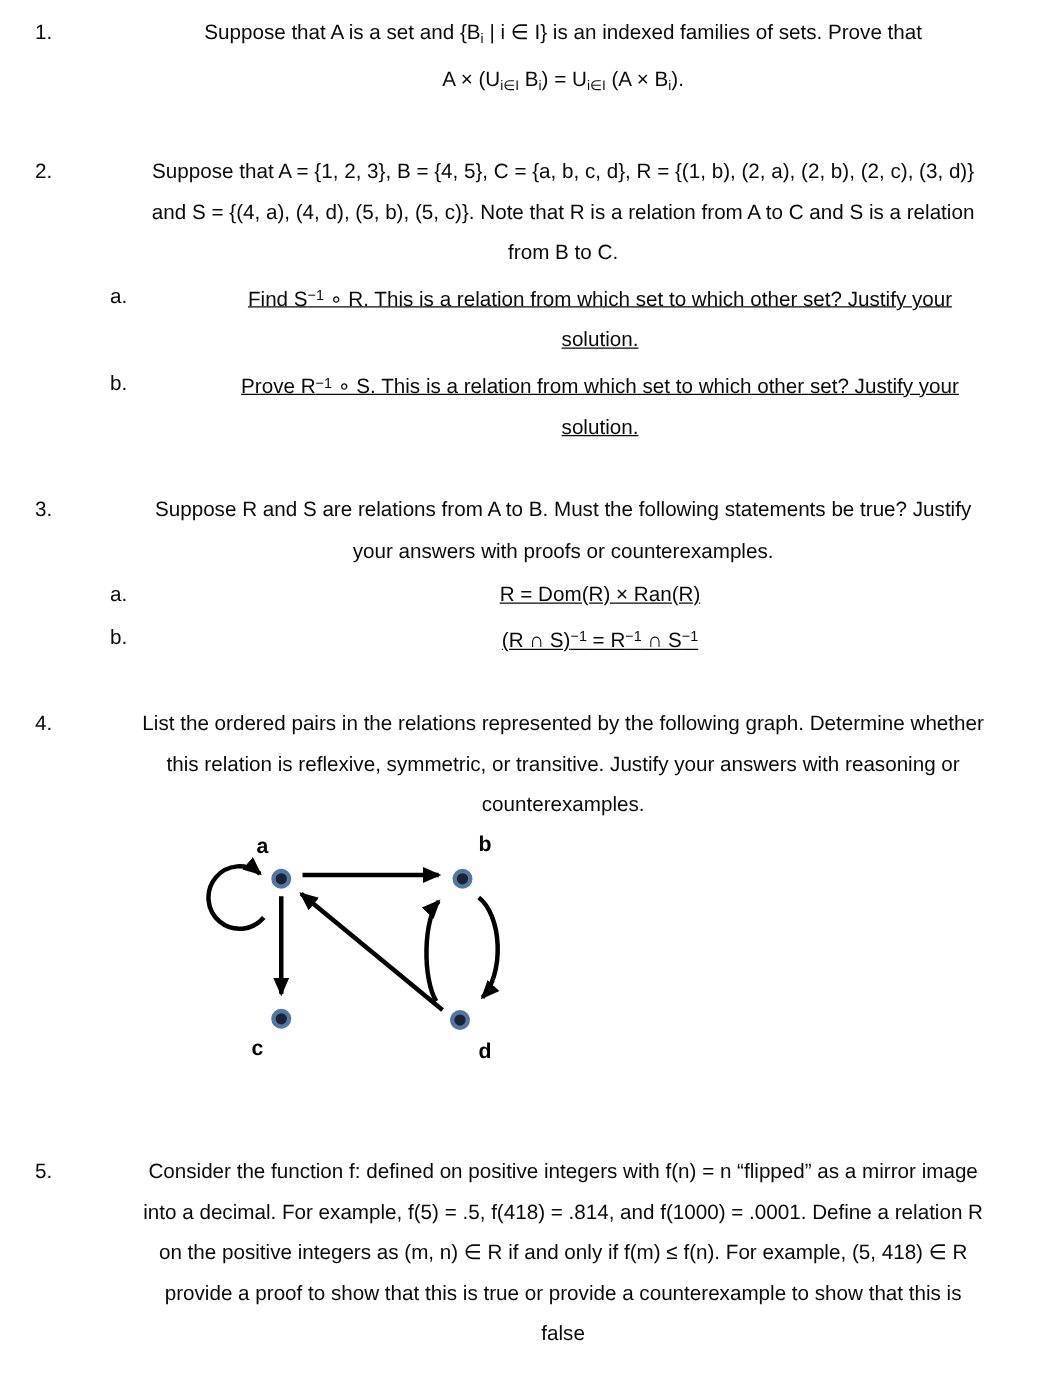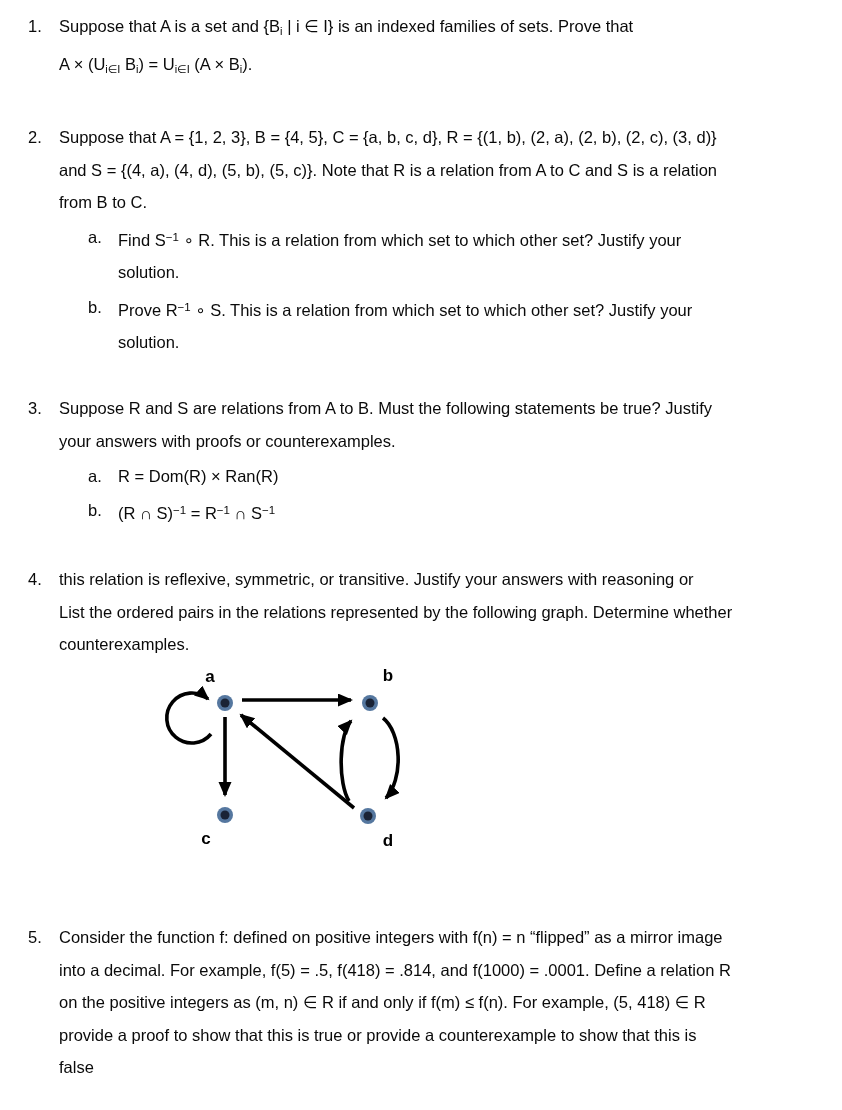--- a/index.html
+++ b/index.html
@@ -9,24 +9,24 @@
     font-family: "Liberation Sans", "DejaVu Sans", sans-serif;
     font-size: 16.5px;
     line-height: 32.6px;
     overflow: hidden;
   }
   .page { padding: 10px 0 0 28px; }
   .problem { display: flex; margin-bottom: 34px; }
   .problem.mb36 { margin-bottom: 36px; }
   .pnum { width: 31px; flex: 0 0 31px; }
   .pbody { flex: 1 1 auto; min-width: 0; }
-  .pline { white-space: pre; }
+  .pline { white-space: pre; text-align: center; }
   .subitem { display: flex; margin-left: 29px; margin-top: 2px; }
   .snum { width: 30px; flex: 0 0 30px; }
-  .sbody { flex: 1 1 auto; min-width: 0; }
+  .sbody { flex: 1 1 auto; min-width: 0; text-decoration: underline; }
   .sub { font-size: 11px; vertical-align: -3px; }
   .sup { font-size: 11.5px; vertical-align: 4.5px; }
   .graph { display: block; margin: 1px 0 30px 81px; }
   .graph text {
     font-family: "Liberation Sans", "DejaVu Sans", sans-serif;
     font-size: 17px; font-weight: bold;
   }
   .graph path.edge { fill: none; stroke-width: 3.6px; }
 </style>
 </head>
@@ -81,22 +81,22 @@
         <div class="sbody">
           <div class="pline"><span>(R ∩ S)</span><span class="sup">−1</span><span> = R</span><span class="sup">−1</span><span> ∩ S</span><span class="sup">−1</span></div>
         </div>
       </div>
     </div>
   </div>
 
   <div class="problem">
     <div class="pnum">4.</div>
     <div class="pbody">
+      <div class="pline">List the ordered pairs in the relations represented by the following graph. Determine whether</div>
       <div class="pline">this relation is reflexive, symmetric, or transitive. Justify your answers with reasoning or</div>
-      <div class="pline">List the ordered pairs in the relations represented by the following graph. Determine whether</div>
       <div class="pline">counterexamples.</div>
 
       <svg class="graph" width="330" height="195" viewBox="0 0 330 195" xmlns="http://www.w3.org/2000/svg">
         <defs>
           <marker id="arrow" markerUnits="userSpaceOnUse" markerWidth="16" markerHeight="14" refX="13" refY="6.5" orient="auto">
             <path d="M0,0 L15,6.5 L0,13 Z" fill="#000000"></path>
           </marker>
         </defs>
 
         <g>

